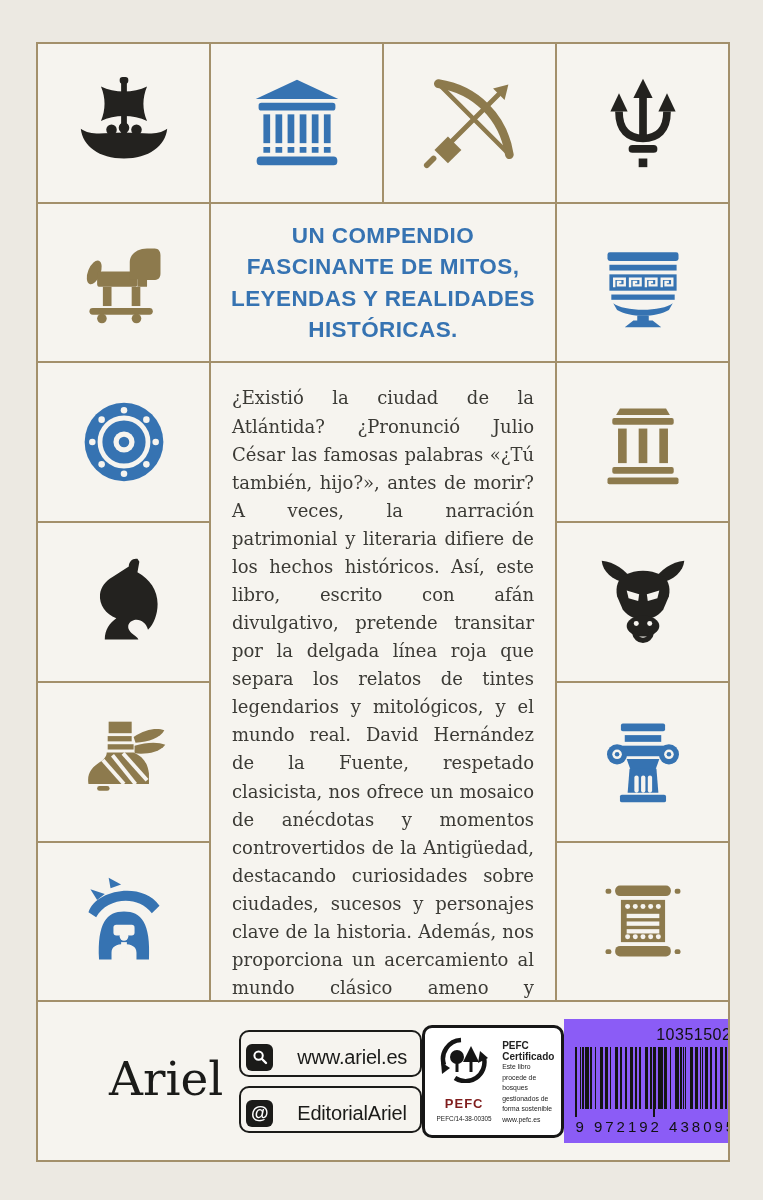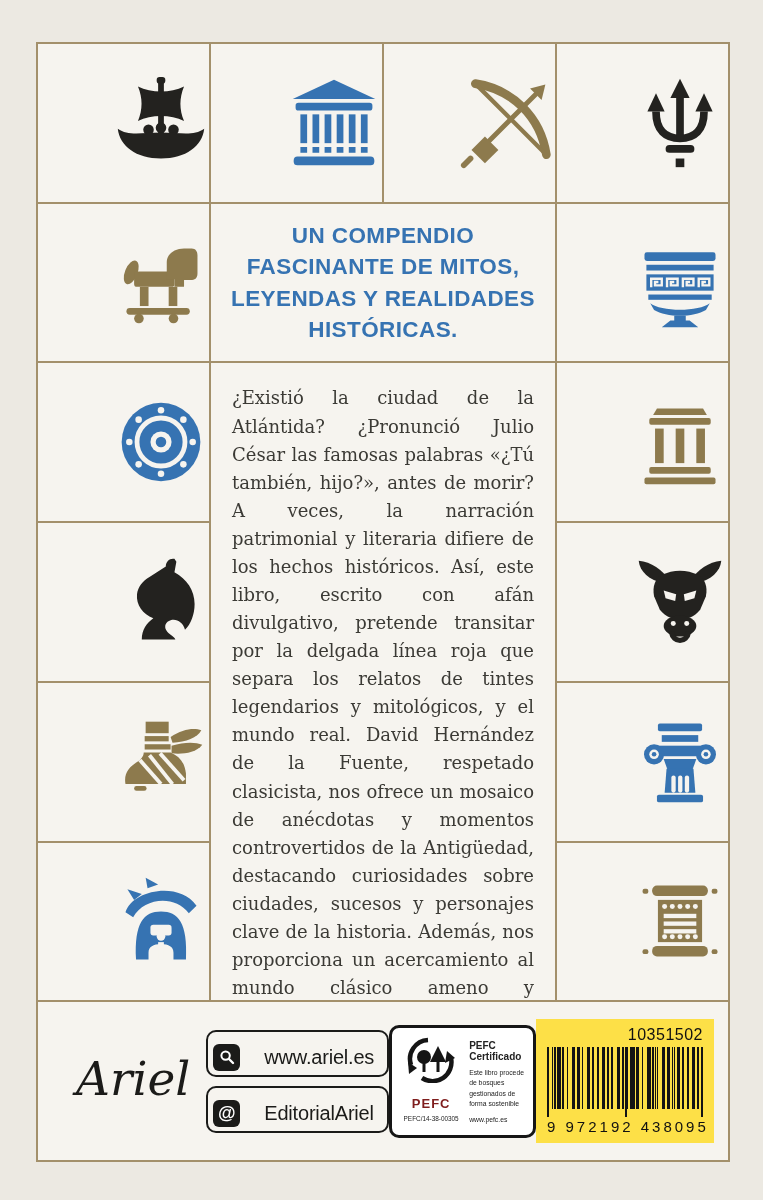--- a/index.html
+++ b/index.html
@@ -8,58 +8,58 @@
     --text:#3b3a35; --ink:#1b1b19;
   }
   *{margin:0;padding:0;box-sizing:border-box;}
   html,body{width:763px;height:1200px;}
   body{background:var(--background);position:relative;font-family:"Liberation Sans",sans-serif;}
   .cover-frame{
     position:absolute;left:36px;top:42px;width:694px;height:1120px;
     display:grid;grid-template-columns:repeat(4,1fr);grid-template-rows:repeat(7,1fr);
     gap:2px;background:var(--line);border:2px solid var(--line);
   }
-  .cell{background:var(--cell);display:flex;align-items:center;justify-content:flex-end;overflow:hidden;}
+  .cell{background:var(--cell);display:flex;align-items:center;justify-content:center;overflow:hidden;}
   .icon{width:96px;height:96px;display:block;}
   .ic-blue{color:var(--blue);} .ic-gold{color:var(--gold);} .ic-black{color:var(--black);}
   .bgf{fill:var(--cell);} .bgs{stroke:var(--cell);}
 
   .headline-cell{grid-area:2/2/3/4;padding:0 14px;}
   .headline{color:var(--blue);font-weight:bold;font-size:22.5px;line-height:1.4;
     text-align:center;letter-spacing:.4px;}
 
   .body-cell{grid-area:3/2/7/4;display:block;padding:21px 21px;}
   .body-text{font-family:"DejaVu Serif",serif;font-size:18px;line-height:1.56;
     color:var(--text);text-align:justify;}
 
   .footer-cell{grid-area:7/1/8/5;display:flex;align-items:center;
     justify-content:space-between;padding:0 14px 0 38px;}
   .brand-group{display:flex;align-items:center;gap:16px;}
-  .ariel-logo{font-family:"DejaVu Serif",serif;font-style:italic;font-size:47px;
-    color:var(--ink);line-height:1;padding-bottom:6px;}
+  .ariel-logo{font-family:"DejaVu Serif",serif;font-size:47px;
+    color:var(--ink);line-height:1;padding-bottom:6px;margin-left:33px;}
   .badges{display:flex;flex-direction:column;gap:9px;}
   .badge{display:flex;align-items:center;gap:24px;border:2.2px solid var(--ink);
     border-radius:10px;padding:12px 13px 4px 5px;}
   .badge-ic{width:27px;height:27px;background:var(--ink);border-radius:6px;
     display:flex;align-items:center;justify-content:center;color:#fff;
     font-weight:bold;font-size:18px;flex:0 0 auto;}
   .badge-label{font-size:20px;color:var(--ink);letter-spacing:-.2px;}
 
   .pefc-box{width:150px;height:113px;background:#fff;border:3px solid #161616;
     border-radius:10px;display:flex;gap:7px;padding:9px 7px 8px 8px;color:#222;}
   .pefc-left{width:62px;display:flex;flex-direction:column;align-items:center;flex:0 0 auto;}
   .pefc-word{font-weight:bold;font-size:13px;letter-spacing:1px;color:#7f1d1d;margin-top:13px;}
   .pefc-code{font-size:6.4px;margin-top:4px;white-space:nowrap;}
   .pefc-right{display:flex;flex-direction:column;justify-content:space-between;
     padding:3px 0 4px;}
   .pefc-title{font-size:10px;font-weight:bold;}
   .pefc-desc{font-size:6.8px;line-height:1.55;}
   .pefc-web{font-size:6.8px;}
 
-  .barcode{width:178px;height:124px;background:#fde047;padding:7px 11px 6px;
+  .barcode{width:178px;height:124px;background:#8b5cf6;padding:7px 11px 6px;
     display:flex;flex-direction:column;}
   .bc-top{text-align:right;font-size:16px;color:#111;letter-spacing:.5px;}
   .bc-bars{position:relative;height:62px;margin-top:3px;
     background:
       repeating-linear-gradient(90deg,#141414 0 2px,transparent 2px 5px,#141414 5px 6px,transparent 6px 10px,#141414 10px 13px,transparent 13px 15px),
       repeating-linear-gradient(90deg,transparent 0 7px,#141414 7px 9px,transparent 9px 13px,#141414 13px 14px,transparent 14px 19px);}
   .guard{position:absolute;top:0;width:2px;height:70px;background:#141414;}
   .g1{left:0;} .g2{left:50%;} .g3{right:0;}
   .bc-digits{font-size:15px;color:#111;letter-spacing:3px;margin-top:9px;
     white-space:nowrap;}

